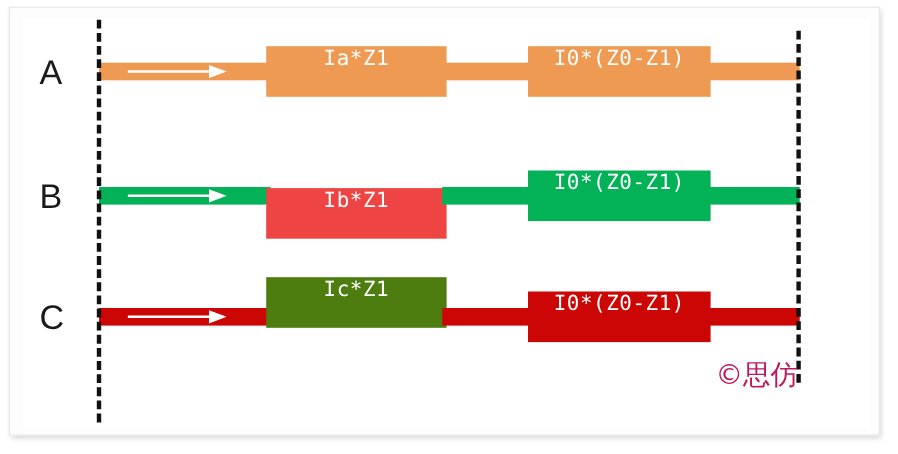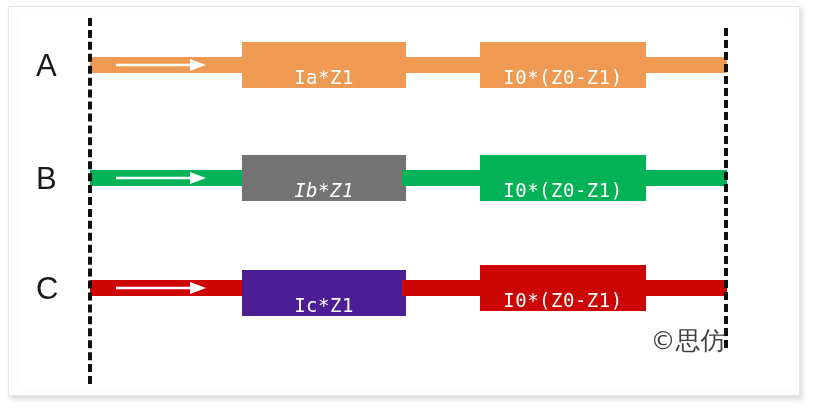--- a/index.html
+++ b/index.html
@@ -60,41 +60,41 @@
   
   .bar-thin {
     position: absolute;
     height: 16px;
   }
   
   .bar-block {
     position: absolute;
     height: 46px;
     display: flex;
-    align-items: flex-end;
+    align-items: flex-start;
     justify-content: center;
   }
   .bar-block .blk-text {
     font-family: "DejaVu Sans Mono", "Liberation Mono", monospace;
     font-size: 19px;
     color: #ffffff;
     white-space: nowrap;
     letter-spacing: 0.5px;
   }
 
   
   .arrow {
     position: absolute;
     height: 14px;
   }
 
   
   .watermark {
     position: absolute;
-    color: #404040;
+    color: #be185d;
     font-family: "DejaVu Sans", sans-serif;
     font-size: 25px;
     line-height: 31px;
     text-align: center;
     white-space: nowrap;
     user-select: none;
   }
 </style>
 </head>
 <body>
@@ -125,40 +125,40 @@
     <svg class="arrow" style="left:116px; top:58px; width:90px; height:14px;" viewBox="0 0 90 14">
       <line x1="0" y1="7" x2="76" y2="7" stroke="#ffffff" stroke-width="2.4"></line>
       <polygon points="74,1 90,7 74,13" fill="#ffffff"></polygon>
     </svg>
   </div>
 
   <div>
     <div class="phase-label" style="left:36px; top:163px;">B</div>
 
     <div class="bar-thin" style="left:90px; top:170px; width:156px; background:#03b257;"></div>
-    <div class="bar-block" style="left:242px; top:155px; width:164px; background:#737373;font-style:italic;">
+    <div class="bar-block" style="left:242px; top:171px; width:164px; background:#ef4444;">
       <span class="blk-text">Ib*Z1</span>
     </div>
     <div class="bar-thin" style="left:402px; top:170px; width:84px; background:#03b257;"></div>
     <div class="bar-block" style="left:480px; top:155px; width:166px; background:#03b257;">
       <span class="blk-text">I0*(Z0-Z1)</span>
     </div>
     <div class="bar-thin" style="left:642px; top:170px; width:85px; background:#03b257;"></div>
 
     <svg class="arrow" style="left:116px; top:171px; width:90px; height:14px;" viewBox="0 0 90 14">
       <line x1="0" y1="7" x2="76" y2="7" stroke="#ffffff" stroke-width="2.4"></line>
       <polygon points="74,1 90,7 74,13" fill="#ffffff"></polygon>
     </svg>
   </div>
 
   <div>
     <div class="phase-label" style="left:36px; top:273px;">C</div>
 
     <div class="bar-thin" style="left:90px; top:280px; width:156px; background:#cc0505;"></div>
-    <div class="bar-block" style="left:242px; top:270px; width:164px; background:#4c1d95;">
+    <div class="bar-block" style="left:242px; top:252px; width:164px; background:#4d7c0f;">
       <span class="blk-text">Ic*Z1</span>
     </div>
     <div class="bar-thin" style="left:402px; top:280px; width:84px; background:#cc0505;"></div>
     <div class="bar-block" style="left:480px; top:265px; width:166px; background:#cc0505;">
       <span class="blk-text">I0*(Z0-Z1)</span>
     </div>
     <div class="bar-thin" style="left:642px; top:280px; width:85px; background:#cc0505;"></div>
 
     <svg class="arrow" style="left:116px; top:281px; width:90px; height:14px;" viewBox="0 0 90 14">
       <line x1="0" y1="7" x2="76" y2="7" stroke="#ffffff" stroke-width="2.4"></line>

